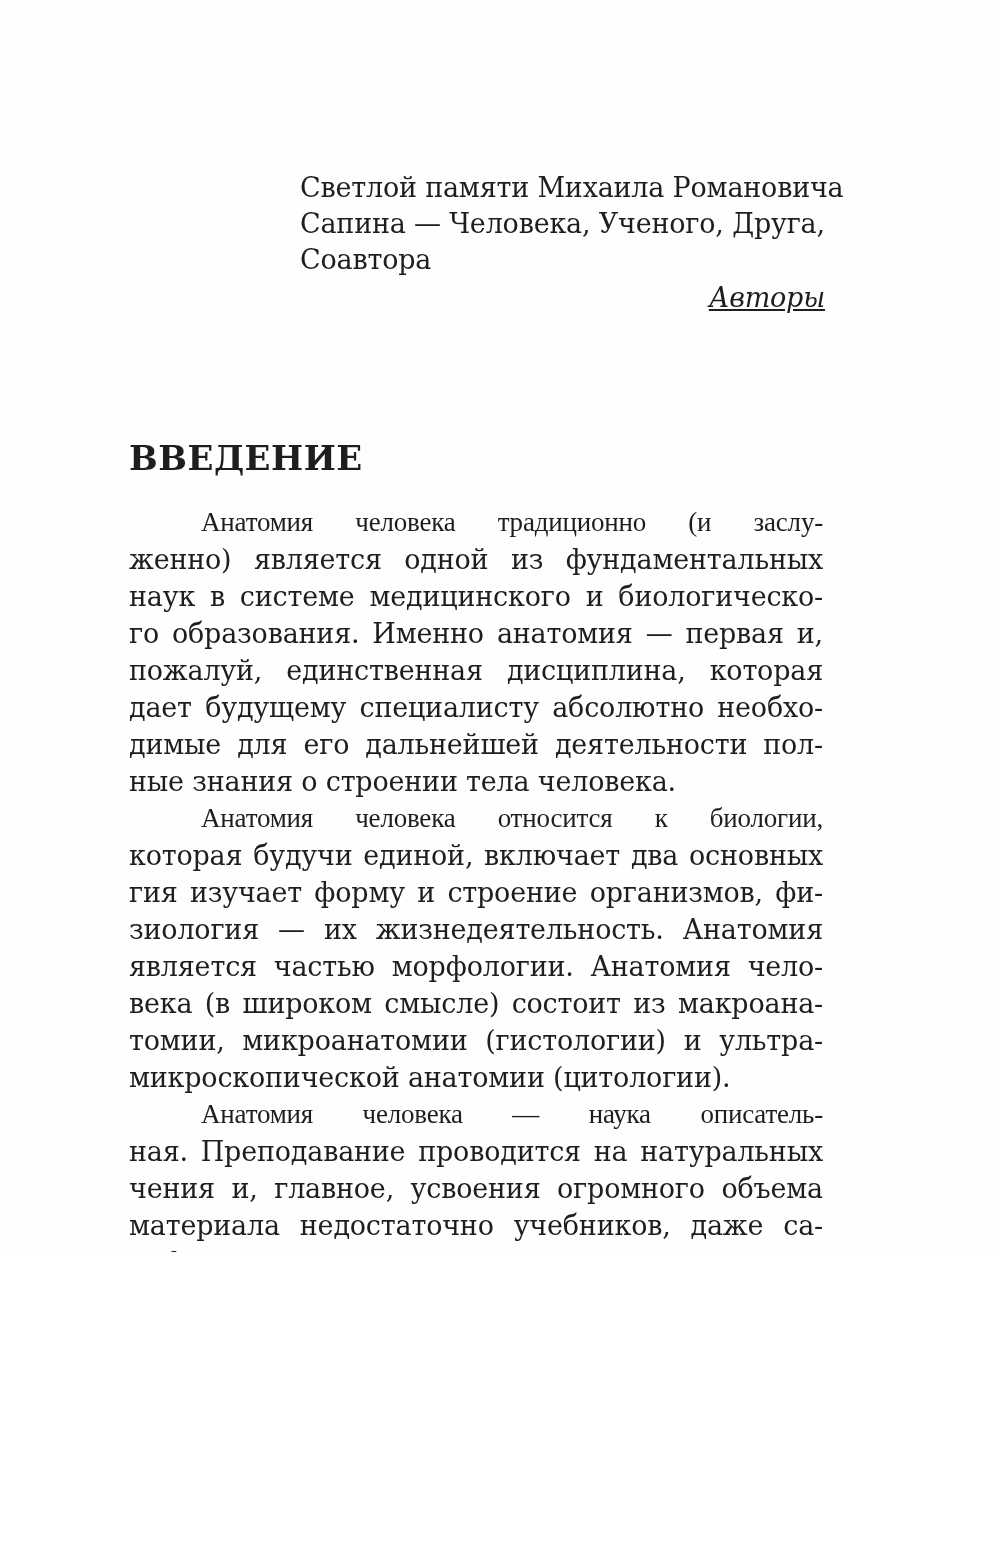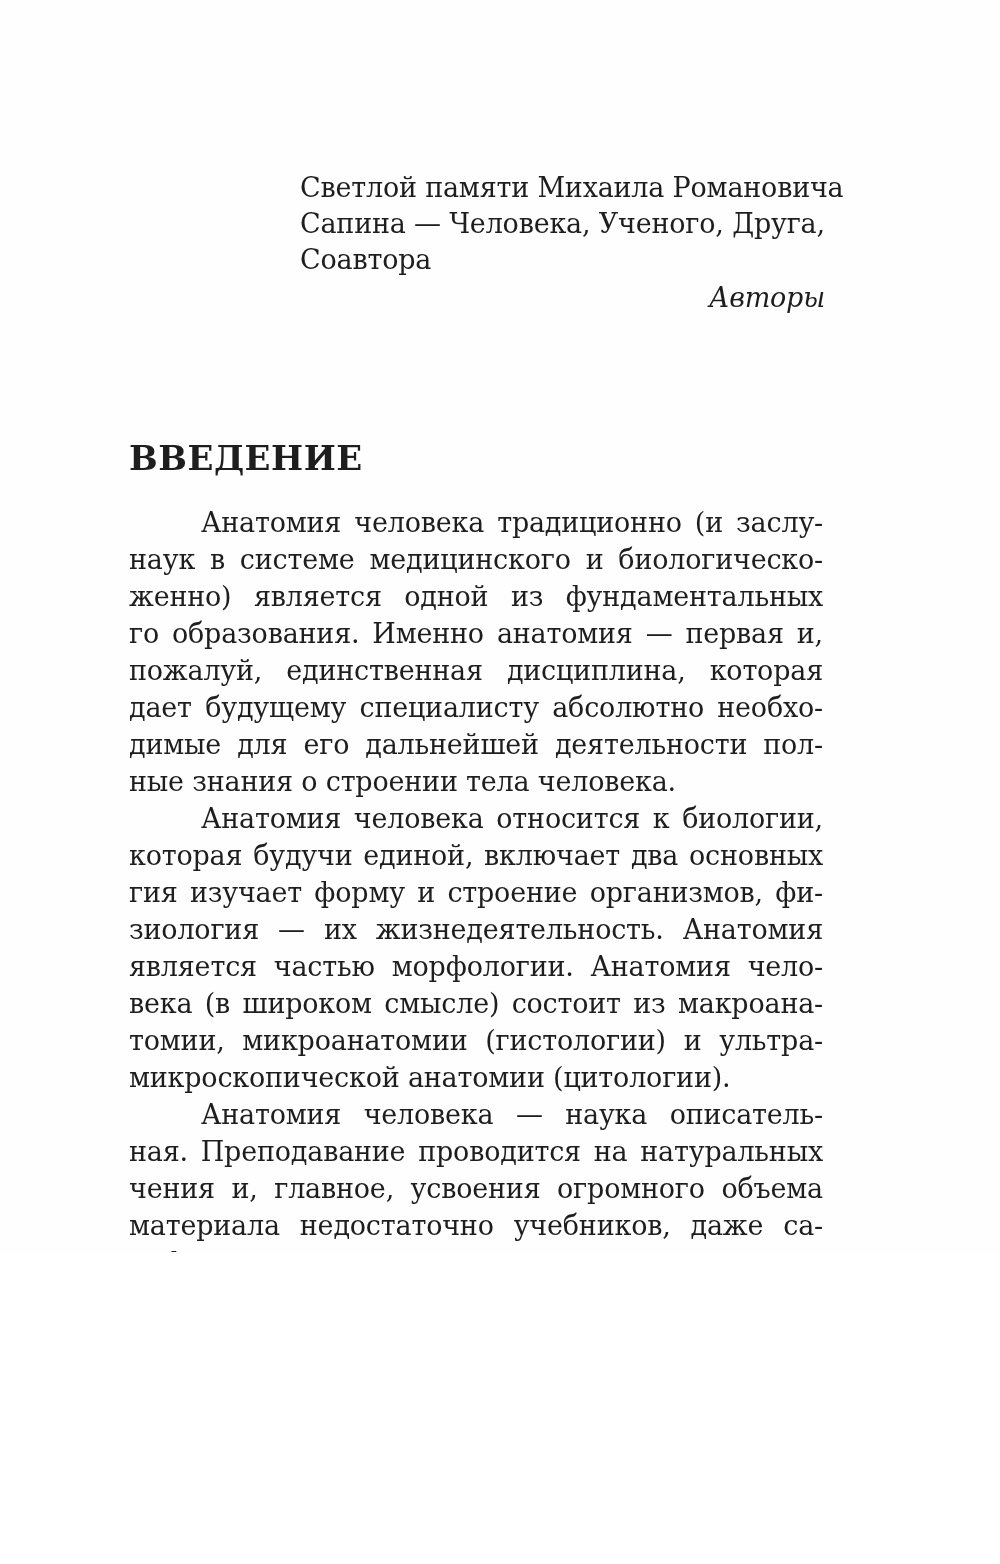--- a/index.html
+++ b/index.html
@@ -25,20 +25,21 @@
     line-height: 36px;
     letter-spacing: -0.2px;
   }
   .ded-line {
     white-space: nowrap;
   }
   .ded-signature {
     text-align: right;
     font-style: italic;
     margin-top: 2px;
+    text-decoration: underline;
   }
   .title {
     position: absolute;
     left: 129px;
     top: 438px;
     width: 694px;
     margin: 0;
     text-align: left;
     font-size: 34px;
     font-weight: bold;
@@ -56,41 +57,42 @@
   .bl {
     height: 37px;
     text-align: justify;
     text-align-last: justify;
   }
   .bl.last {
     text-align-last: left;
   }
   .bl.indent {
     text-indent: 72px;
+    font-family: Liberation Serif, serif;
   }
 </style>
 </head>
 <body>
 
 <div class="page">
 
   <div class="dedication">
     <div class="ded-line">Светлой памяти Михаила Романовича</div>
     <div class="ded-line">Сапина — Человека, Ученого, Друга,</div>
     <div class="ded-line">Соавтора</div>
     <div class="ded-signature">Авторы</div>
   </div>
 
   <h1 class="title">ВВЕДЕНИЕ</h1>
 
   <div class="body-text">
 
     <div class="bl indent">Анатомия человека традиционно (и заслу-</div>
+    <div class="bl">женно) является одной из фундаментальных</div>
     <div class="bl">наук в системе медицинского и биологическо-</div>
-    <div class="bl">женно) является одной из фундаментальных</div>
     <div class="bl">го образования. Именно анатомия — первая и,</div>
     <div class="bl">пожалуй, единственная дисциплина, которая</div>
     <div class="bl">дает будущему специалисту абсолютно необхо-</div>
     <div class="bl">димые для его дальнейшей деятельности пол-</div>
     <div class="bl last">ные знания о строении тела человека.</div>
 
     <div class="bl indent">Анатомия человека относится к биологии,</div>
     <div class="bl">которая будучи единой, включает два основных</div>
     <div class="bl">гия изучает форму и строение организмов, фи-</div>
     <div class="bl">зиология — их жизнедеятельность. Анатомия</div>

